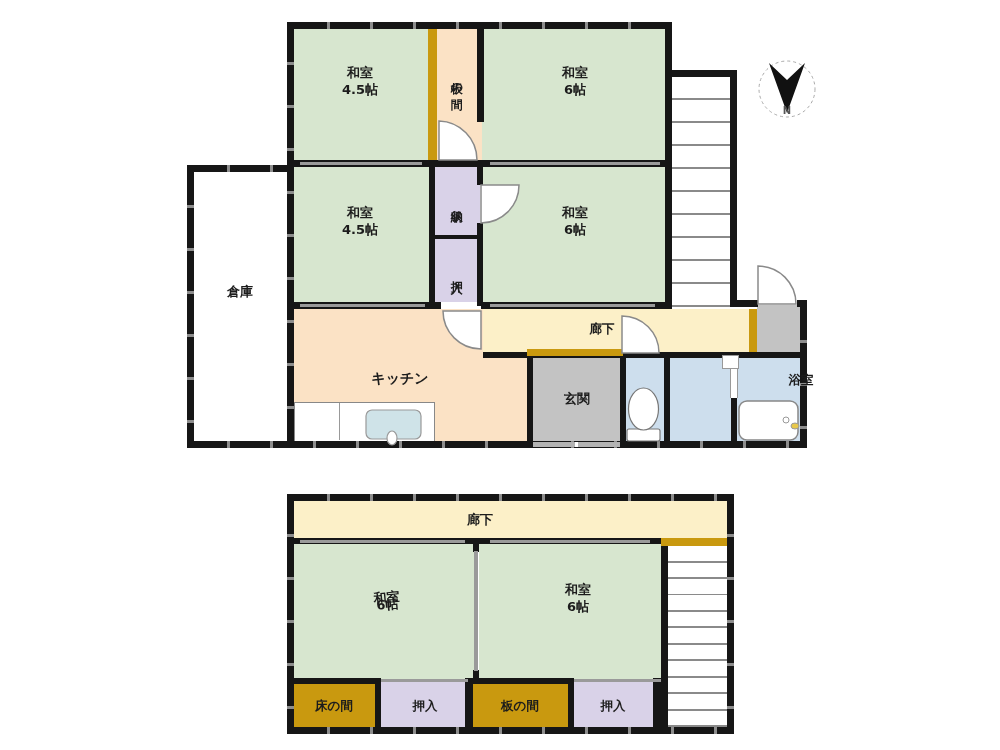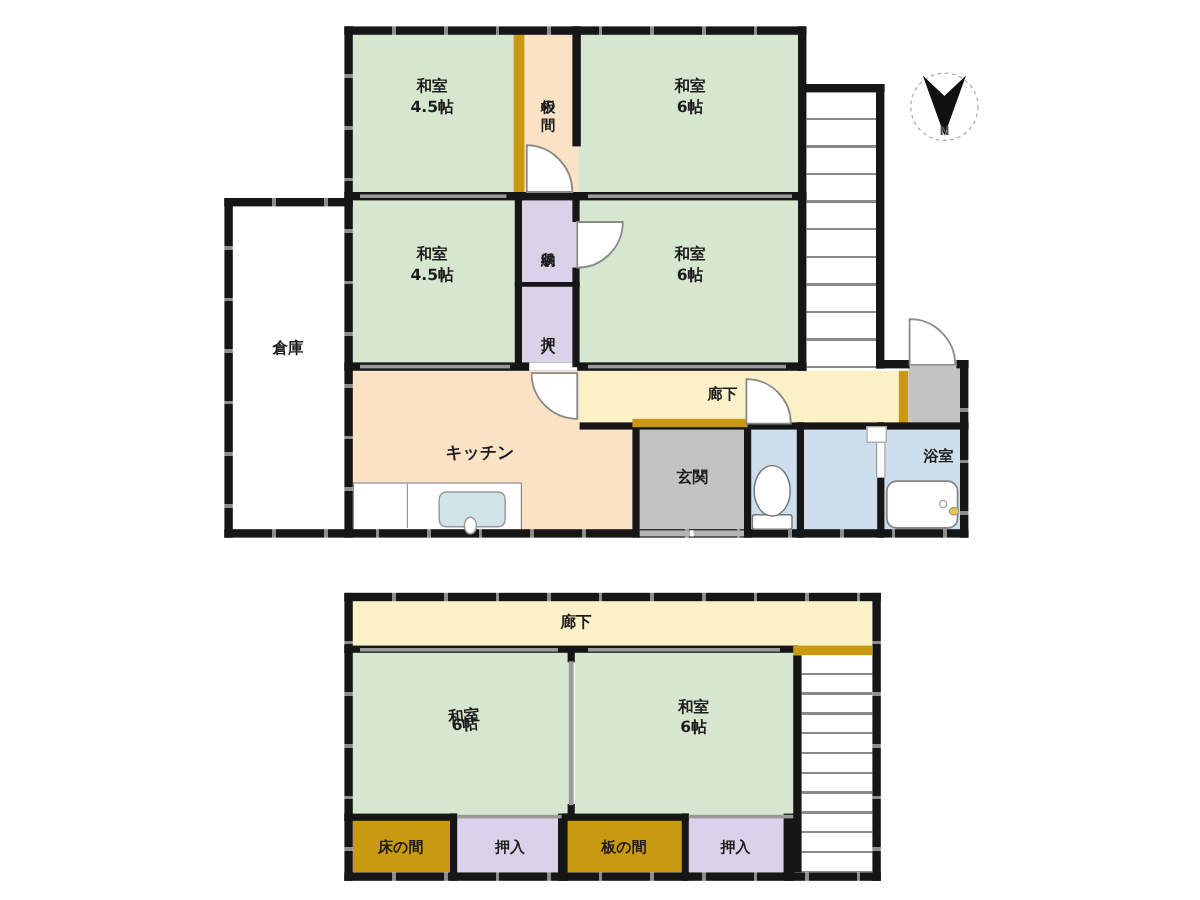--- a/index.html
+++ b/index.html
@@ -188,21 +188,21 @@
   </div>
   <div class="lbl" style="left:400px;top:378px;font-size:14px;">
     <span>キッチン</span>
   </div>
   <div class="lbl small" style="left:602px;top:329px;">
     <span>廊下</span>
   </div>
   <div class="lbl" style="left:577px;top:399px;">
     <span>玄関</span>
   </div>
-  <div class="lbl small" style="left:782px;top:380px;">
+  <div class="lbl small" style="left:801px;top:380px;">
     <span>浴室</span>
   </div>
 
   <div class="lbl" style="left:480px;top:520px;">
     <span>廊下</span>
   </div>
   <div class="lbl squish" style="left:387px;top:601px;">
     <span>和室</span>
     <span class="sz">6帖</span>
   </div>

